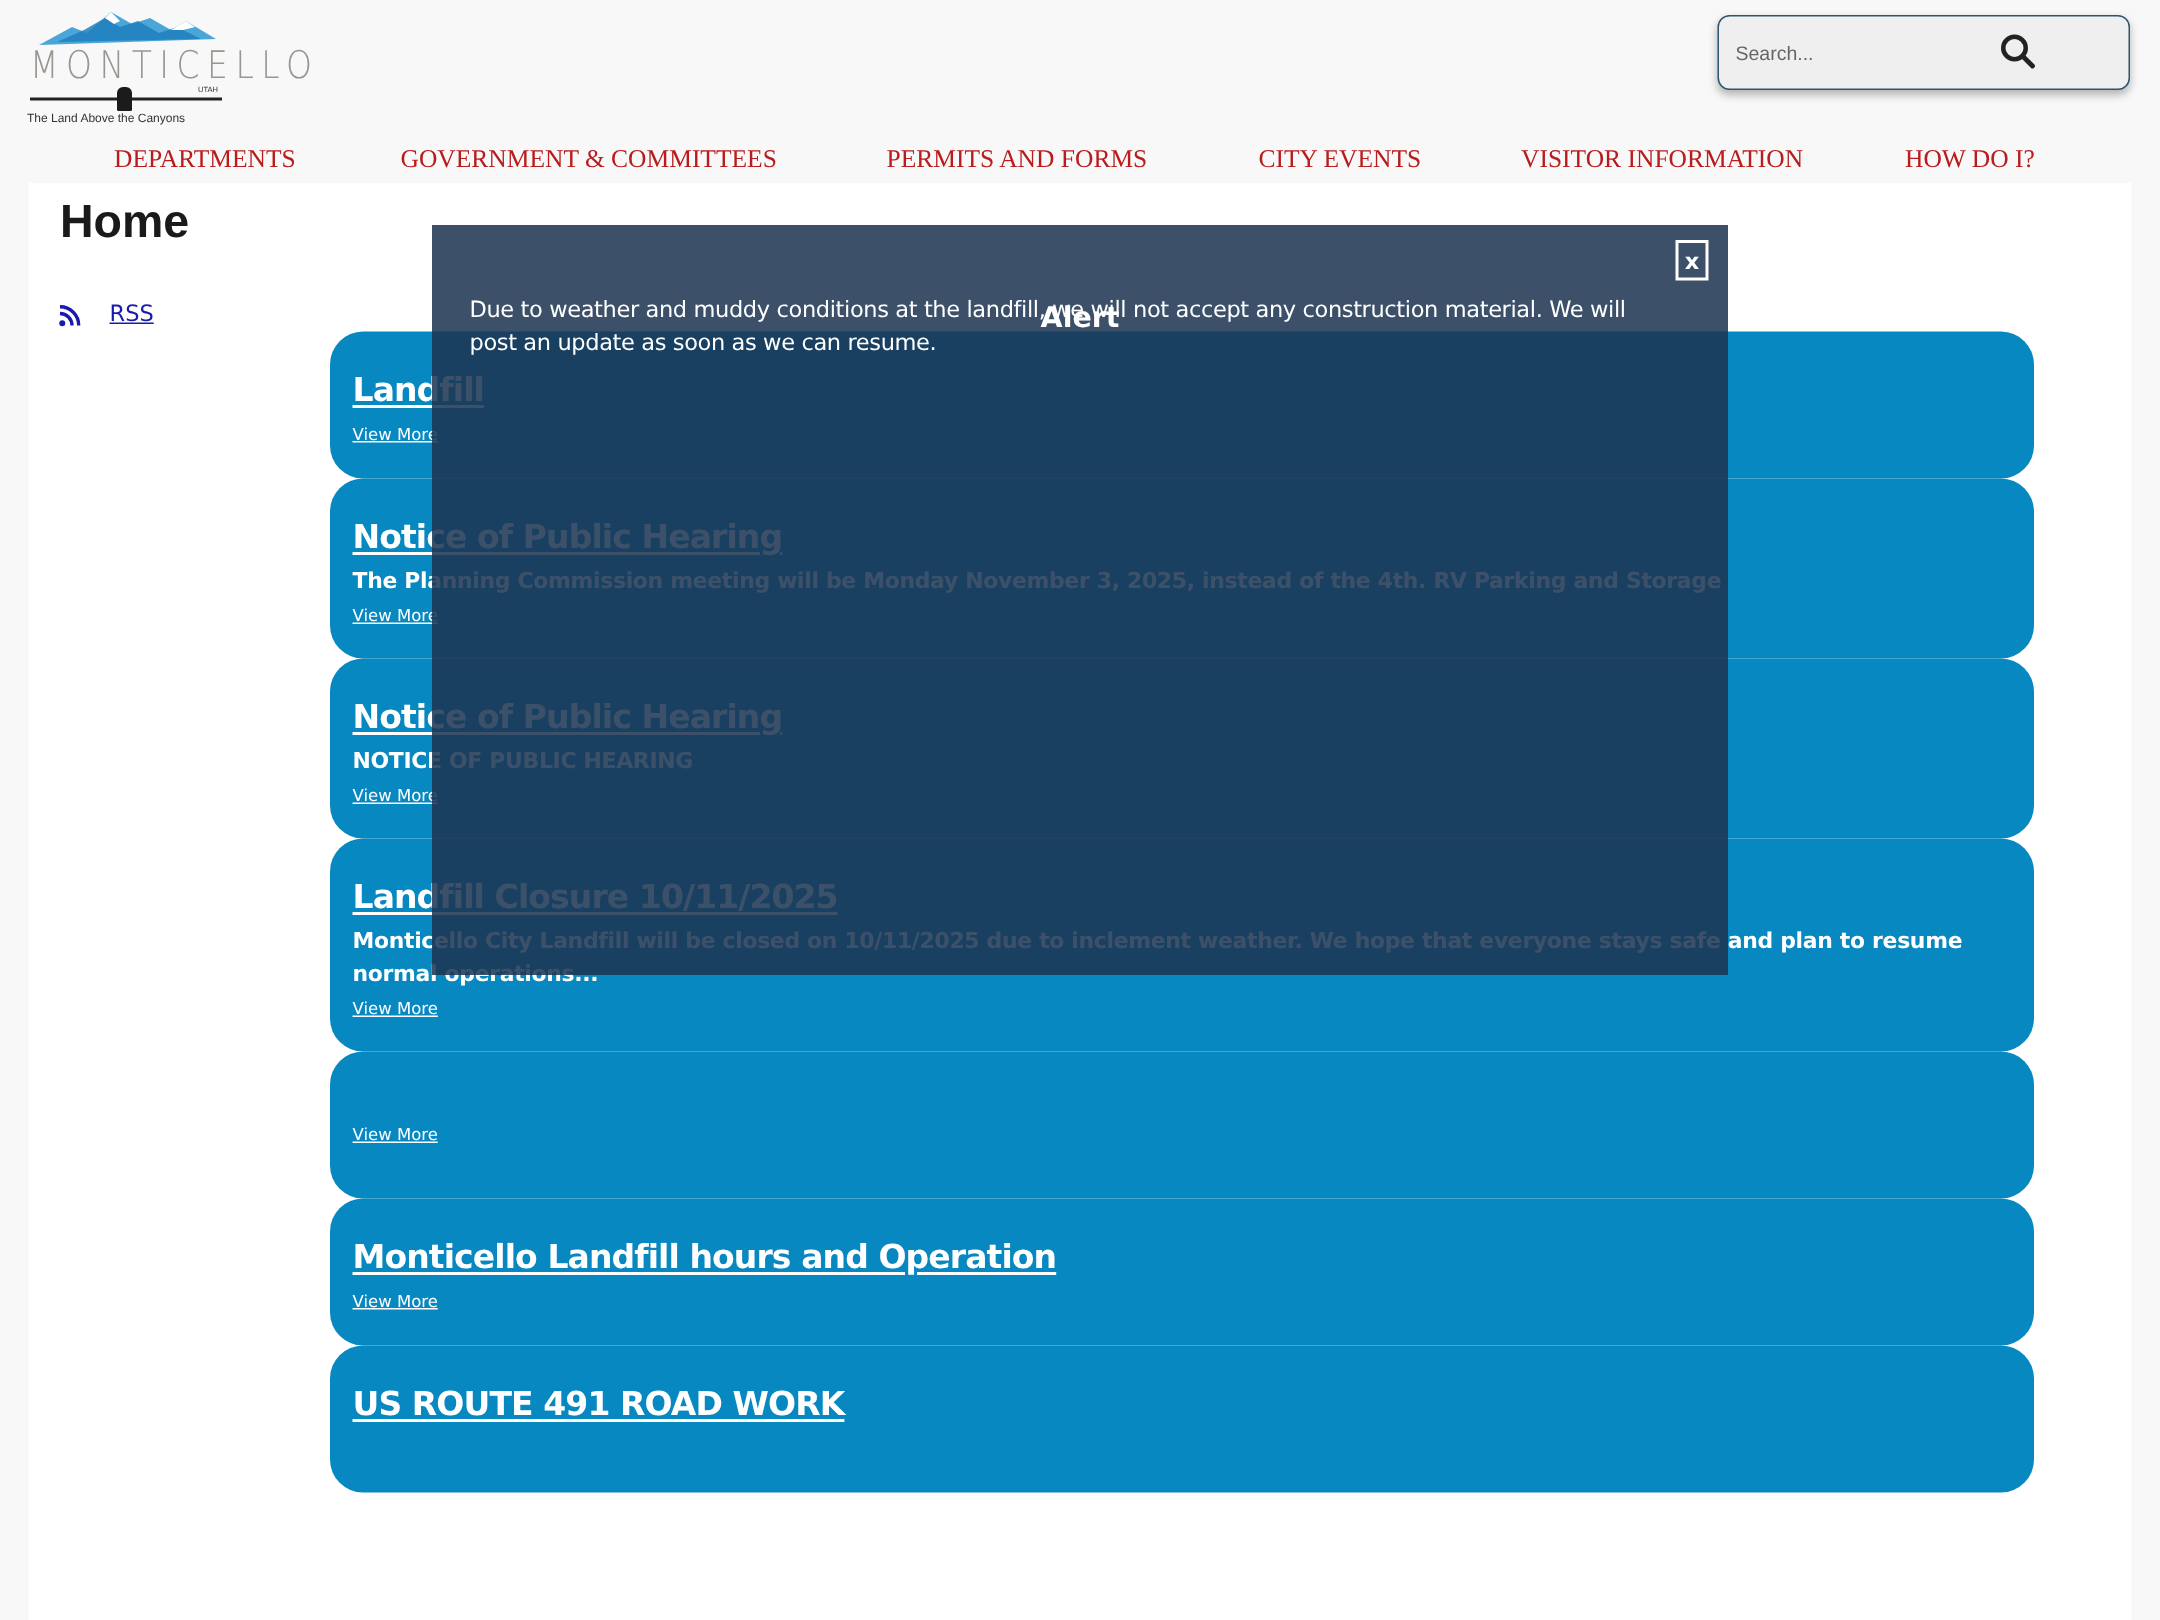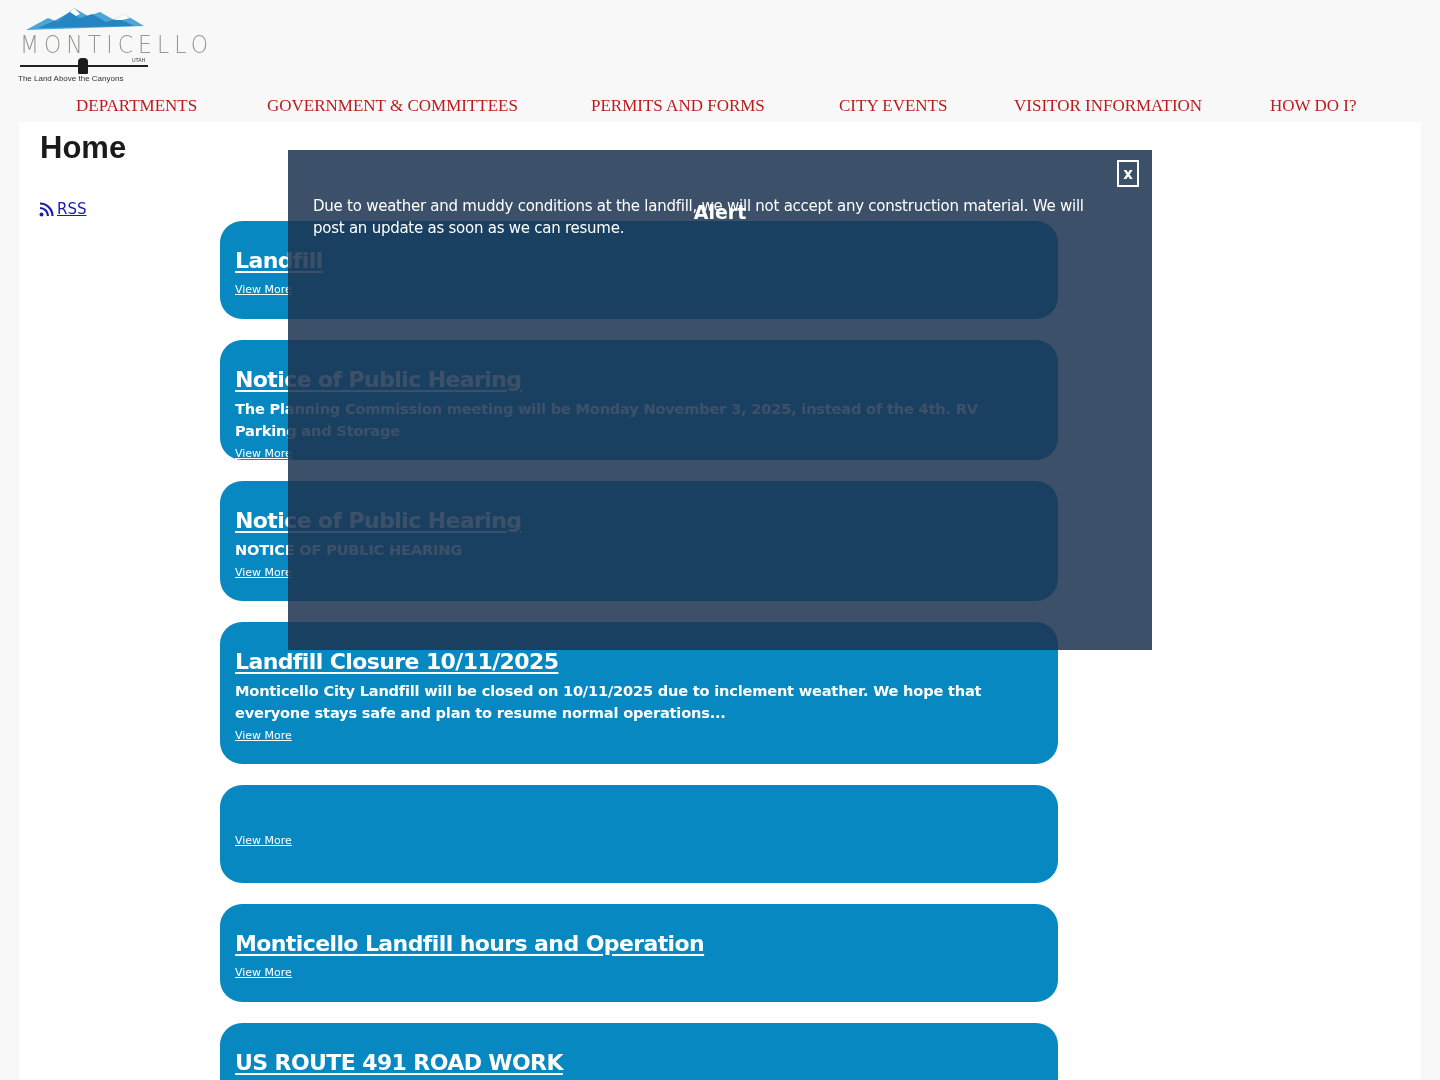--- a/index.html
+++ b/index.html
@@ -20,25 +20,25 @@
   .search input { position: absolute; left: 11px; top: 14px; width: 160px; height: 20px; border: none; background: transparent; font-family: "Liberation Sans", sans-serif; font-size: 13px; color: #555; outline: none; }
   .search input::placeholder { color: #666; }
   .search-btn { position: absolute; left: 186px; top: 10px; width: 28px; height: 28px; cursor: pointer; }
 
   .nav { position: absolute; left: 0; top: 94px; width: 1440px; height: 28px; }
   .nav-item { position: absolute; top: 2px; font-family: Liberation Serif, serif; font-size: 17px; color: #b91c1c; white-space: nowrap; cursor: pointer; }
 
   
   .main { position: absolute; left: 19px; top: 122px; width: 1402px; height: 958px; background: #fff; }
   .page-title { position: absolute; left: 21px; top: 8px; font-family: "Liberation Sans", sans-serif; font-weight: bold; font-size: 31px; color: #1a1a1a; }
-  .rss { position: absolute; left: 20px; top: 78px; font-family: "DejaVu Sans", sans-serif; font-size: 15px; color: #1a1ab0; text-decoration: underline; display: flex; align-items: center; gap: 3px; cursor: pointer; }
+  .rss { position: absolute; left: 20px; top: 78px; font-family: "DejaVu Sans", sans-serif; font-size: 15px; color: #1a1ab0; text-decoration: underline; display: flex; align-items: flex-end; gap: 19px; cursor: pointer; }
   .rss svg { display: block; }
 
   .cards { position: absolute; left: 201px; top: 99px; width: 1000px; }
-  .card { position: relative; width: 838px; background: #0788c0; border-radius: 22px; margin-bottom: 21px; padding: 24px 15px 15px 15px; color: #fff; }
+  .card { position: relative; width: 1136px; background: #0788c0; border-radius: 22px; padding: 24px 15px 15px 15px; color: #fff; }
   .card-title { display: inline-block; font-family: "DejaVu Sans", sans-serif; font-weight: bold; font-size: 22px; color: #fff; text-decoration: underline; text-underline-offset: 3px; letter-spacing: -0.6px; cursor: pointer; line-height: 32px; }
   .card-desc { font-family: "DejaVu Sans", sans-serif; font-size: 14.6px; color: #fff; line-height: 22px; margin-top: 2px; letter-spacing: -0.2px; font-weight: bold; }
   .card-more { display: inline-block; font-family: "DejaVu Sans", sans-serif; font-size: 11px; color: #fff; text-decoration: underline; cursor: pointer; margin-top: 4px; line-height: 18px; }
 
   
   .alert { position: absolute; left: 288px; top: 150px; width: 864px; height: 500px; background: rgba(28,52,80,0.86); color: #fff; }
   .alert-title { position: absolute; left: 0; top: 7px; width: 864px; text-align: center; font-family: "DejaVu Sans", sans-serif; font-weight: bold; font-size: 19px; margin-top: 44px; }
   .alert-close { position: absolute; left: 829px; top: 10px; width: 22px; height: 27px; border: 2px solid #fff; color: #fff; background: transparent; font-family: "DejaVu Sans", sans-serif; font-weight: bold; font-size: 15px; line-height: 22px; text-align: center; cursor: pointer; }
   .alert-body { position: absolute; left: 25px; top: 45px; width: 800px; font-family: "DejaVu Sans", sans-serif; font-size: 15px; line-height: 22px; letter-spacing: -0.25px; }
 </style>
@@ -53,20 +53,29 @@
       <polygon points="52,8 56,4 62,10 58,12" fill="#ffffff"></polygon>
       <polygon points="96,16 106,10 112,14 104,16" fill="#ffffff"></polygon>
     </svg>
     <div class="logo-word">MONTICELLO</div>
     <div class="logo-utah">UTAH</div>
     <div class="logo-line"></div>
     <div class="logo-figure"></div>
     <div class="logo-tag">The Land Above the Canyons</div>
   </div>
 
+  <div class="search">
+    <input type="text" placeholder="Search..." style="">
+    <div class="search-btn">
+      <svg width="28" height="28" viewBox="0 0 28 28">
+        <circle cx="11" cy="11" r="7.5" fill="none" stroke="#222" stroke-width="3"></circle>
+        <line x1="16.5" y1="16.5" x2="23" y2="23" stroke="#222" stroke-width="3.2" stroke-linecap="round"></line>
+      </svg>
+    </div>
+  </div>
 
   <div class="nav">
     <span class="nav-item" style="left:76px">DEPARTMENTS</span>
     <span class="nav-item" style="left:267px">GOVERNMENT &amp; COMMITTEES</span>
     <span class="nav-item" style="left:591px">PERMITS AND FORMS</span>
     <span class="nav-item" style="left:839px">CITY EVENTS</span>
     <span class="nav-item" style="left:1014px">VISITOR INFORMATION</span>
     <span class="nav-item" style="left:1270px">HOW DO I?</span>
   </div>
 </div>

